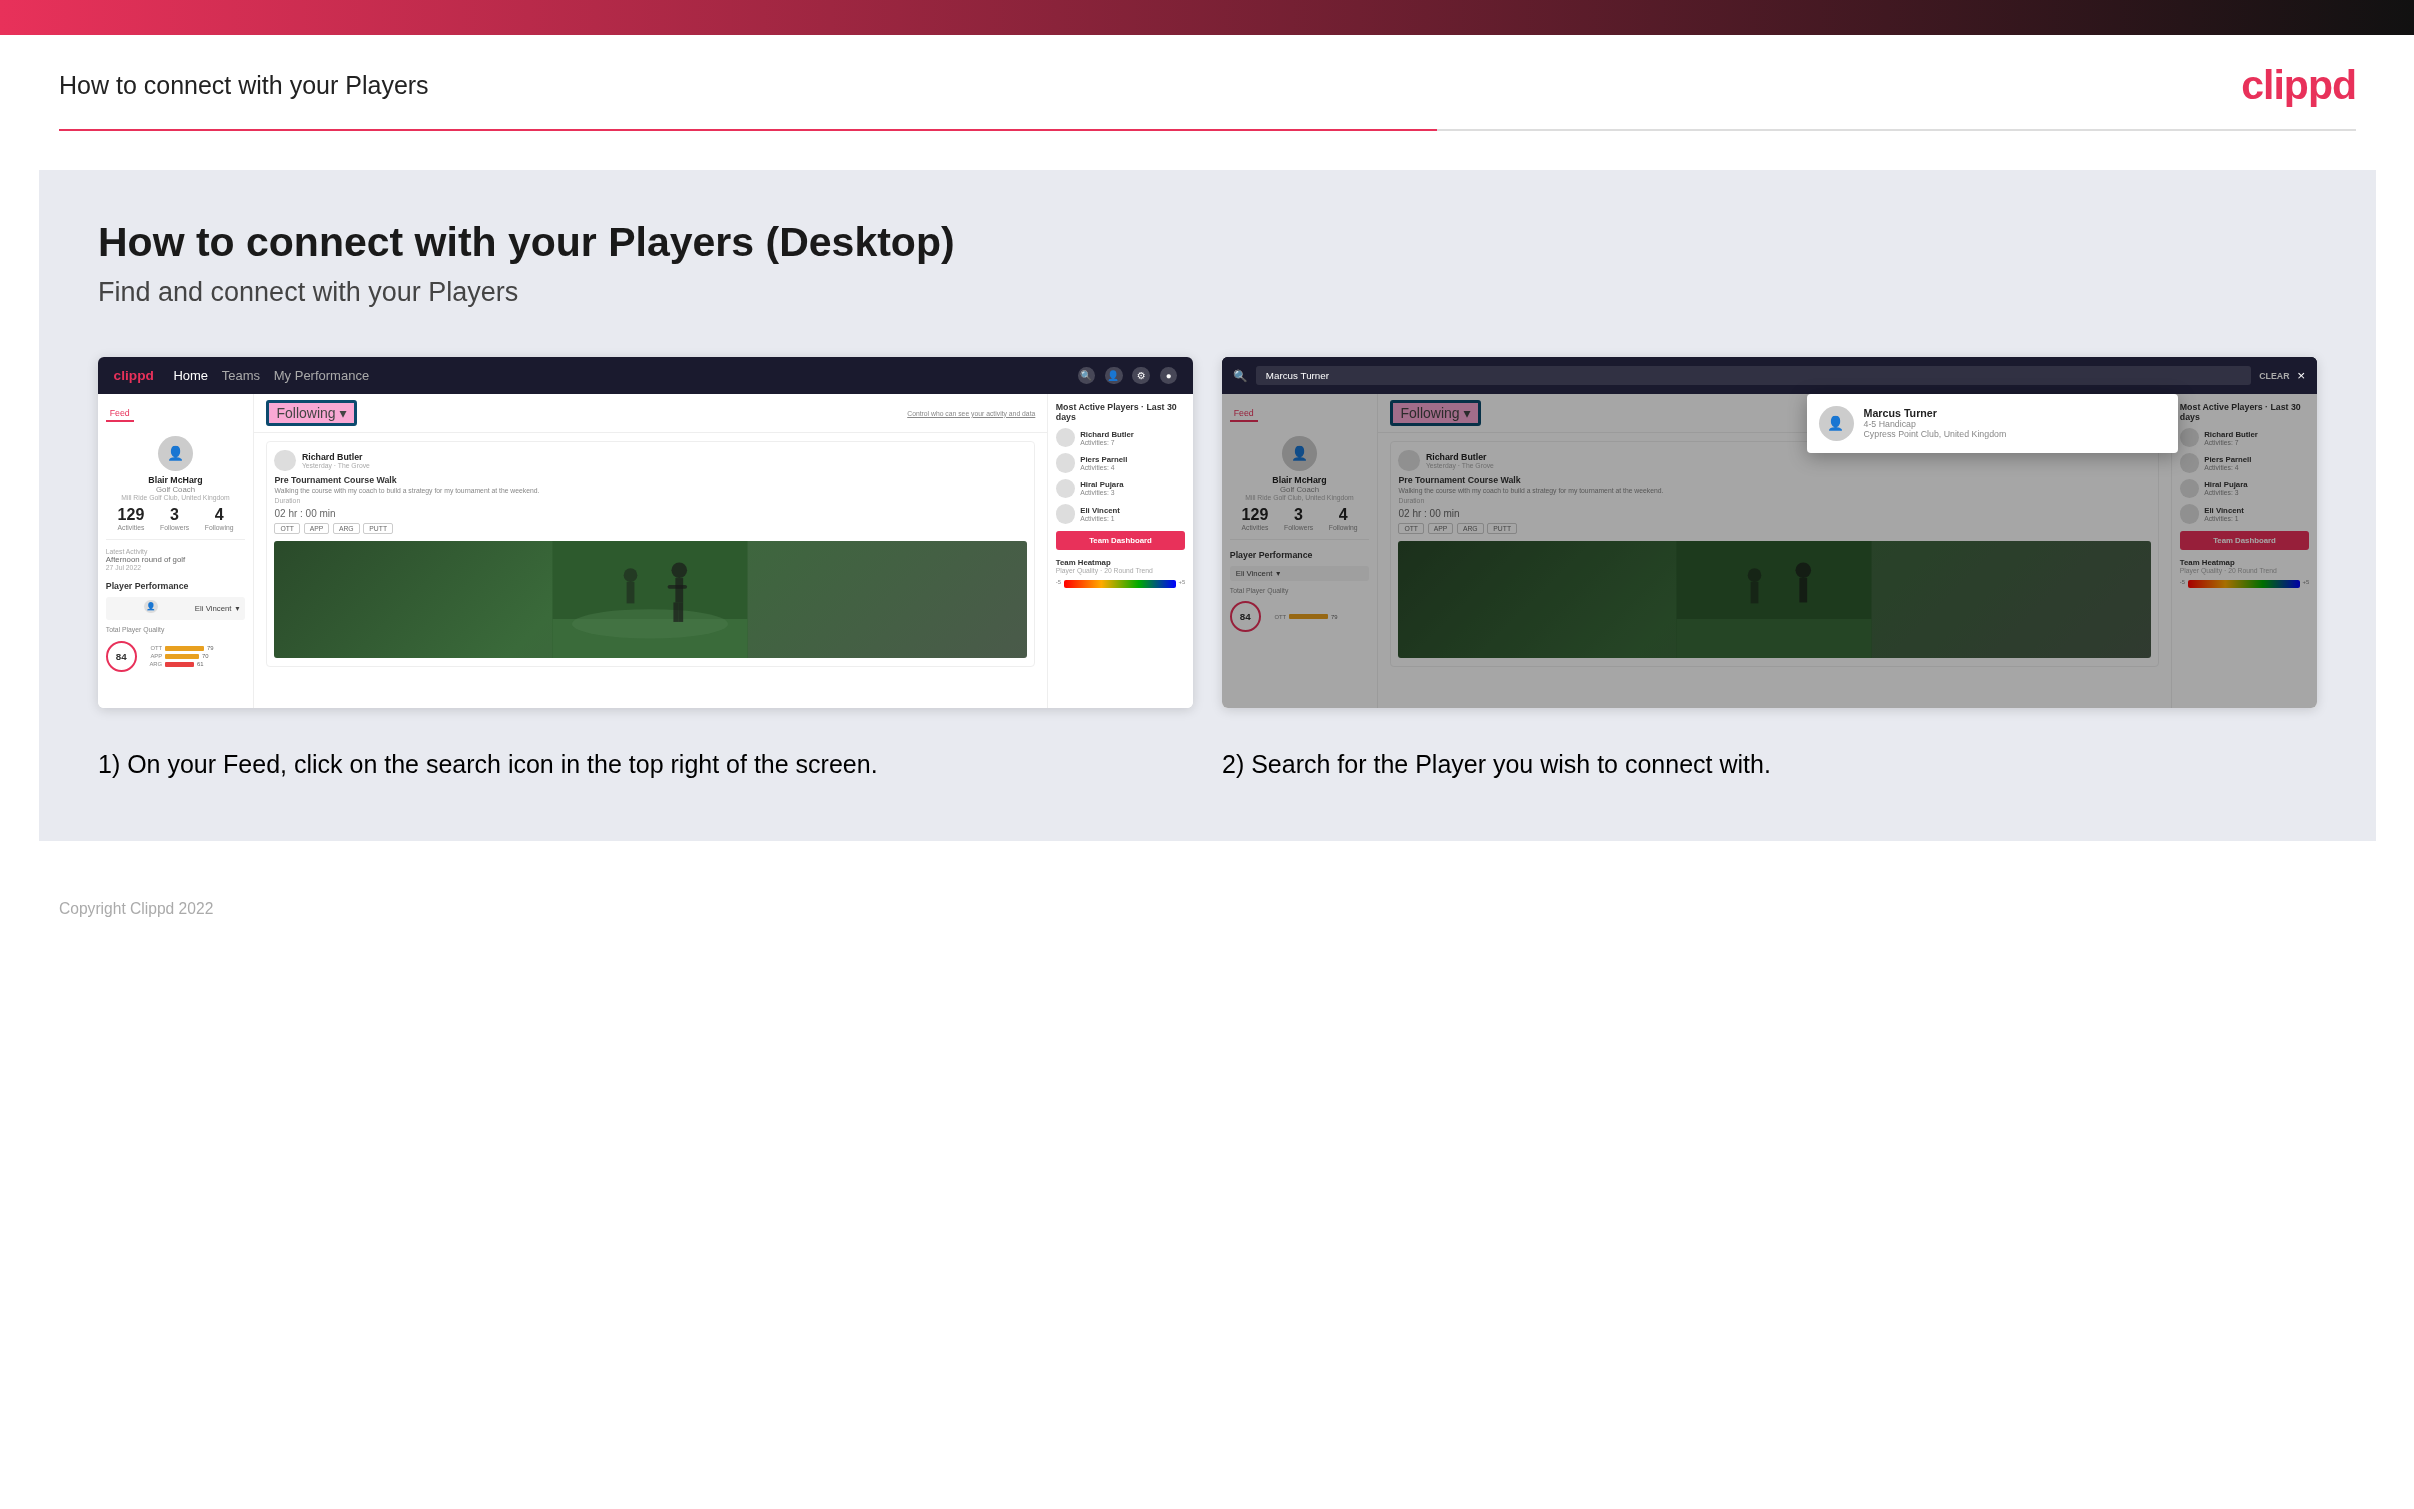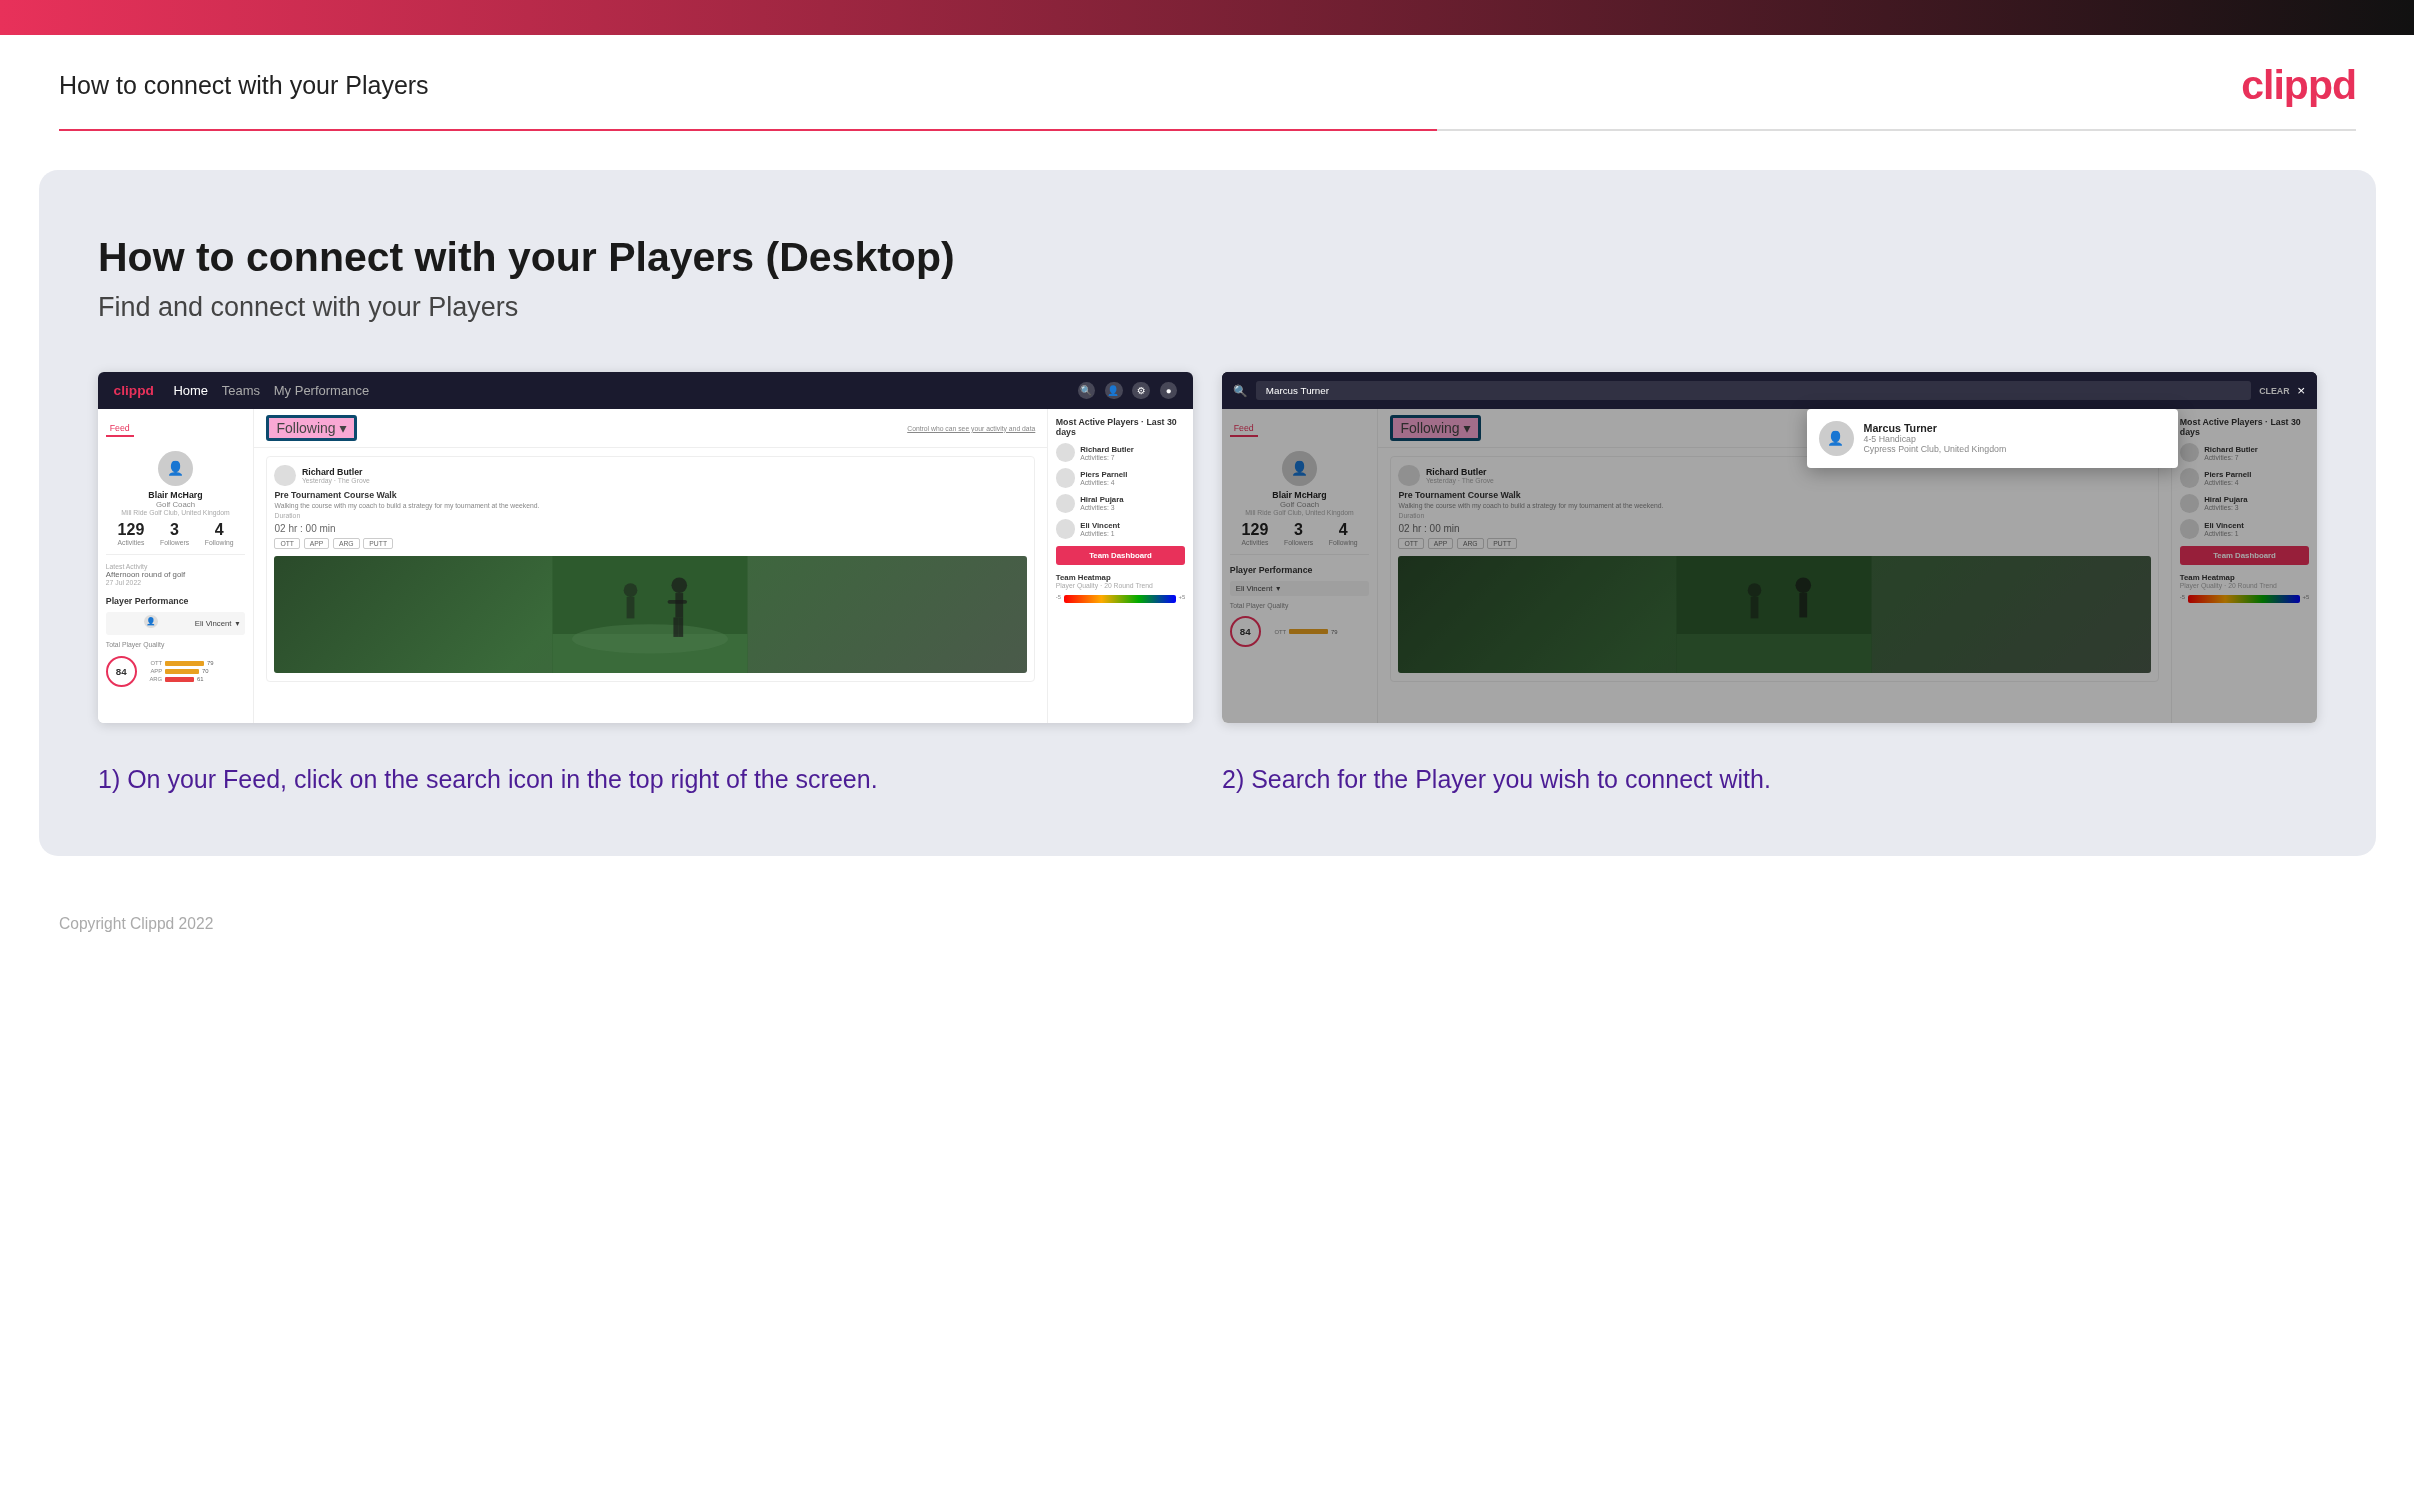--- a/index.html
+++ b/index.html
@@ -33,22 +33,22 @@
       letter-spacing: -1px;
     }
     .divider {
       height: 2px;
       background: linear-gradient(to right, #e8315a 60%, #ddd 60%);
       margin: 0 59px 39px 59px;
     }
     .main-content {
       background: #e8eaf0;
       margin: 0 39px 39px 39px;
-      border-radius: 19px;
-      padding: 64px 59px 59px 59px;
+      border-radius: 0;
+      padding: 49px 59px 59px 59px;
     }
     .hero-title {
       font-size: 41px;
       font-weight: 700;
       color: #1a1a1a;
       margin-bottom: 11.7px;
     }
     .hero-subtitle {
       font-size: 27px;
       font-weight: 400;
@@ -431,21 +431,21 @@
     }
     .captions-row {
       display: flex;
       gap: 29px;
     }
     .caption-col {
       flex: 1;
     }
     .caption-text {
       font-size: 25px;
-      color: #4c1d95;
+      color: #000000;
       line-height: 1.4;
       font-weight: 400;
     }
     .footer {
       padding: 19.5px 59px;
       color: #aaa;
       font-size: 15.6px;
     }
     
     .dark-overlay {

